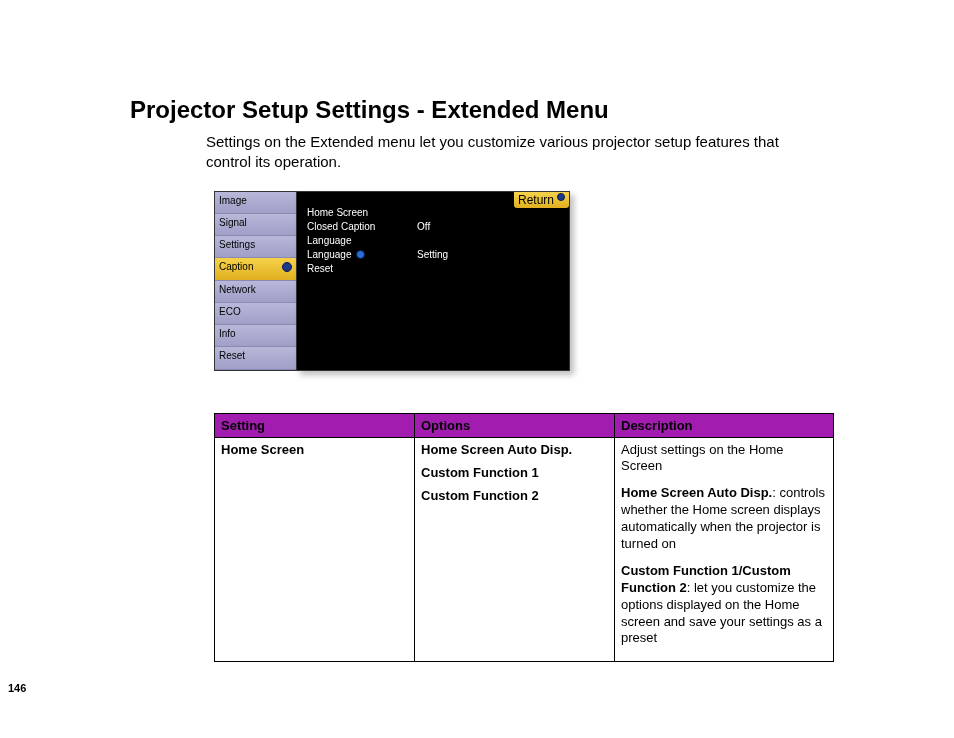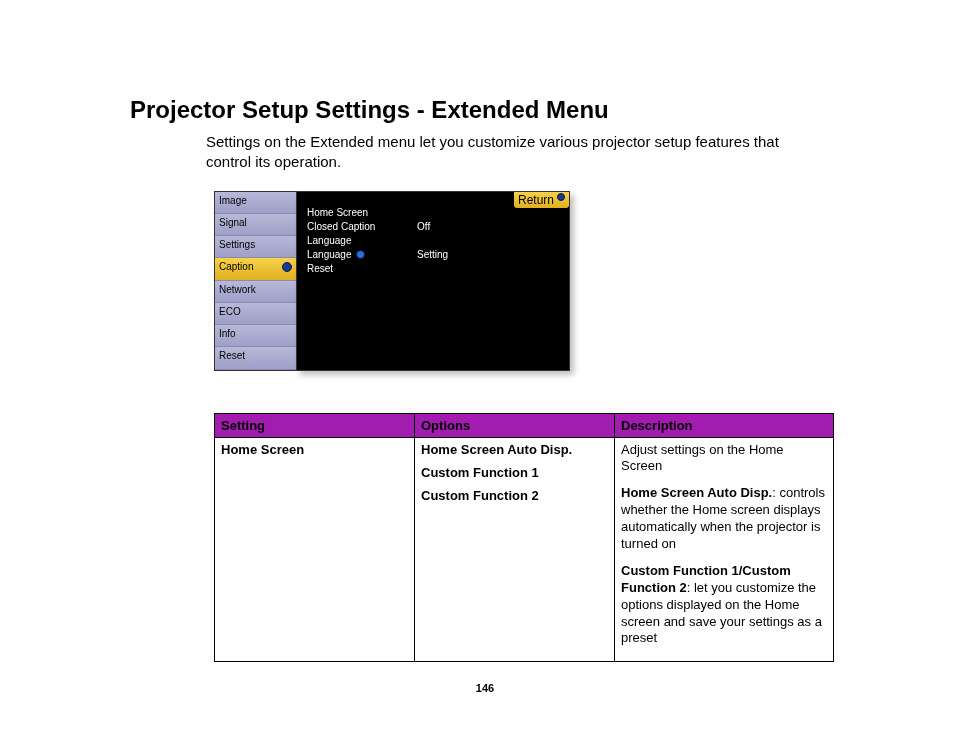--- a/index.html
+++ b/index.html
@@ -120,22 +120,22 @@
     .settings-table th {
       font-weight: bold;
       background: #a21caf;
     }
     .opt-list p { margin-bottom: 8px; font-weight: bold; }
     .desc p { margin-bottom: 10px; line-height: 1.3; }
     .desc .b { font-weight: bold; }
     .page-num {
       position: absolute;
       bottom: 44px;
-      left: 16px; right: 0;
-      text-align: center;
+      left: 8px; right: 0;
+      text-align: left;
       font-size: 11px;
       font-weight: bold;
     }
   </style>
 </head>
 <body>
 
 <h1 class="heading">Projector Setup Settings - Extended Menu</h1>
 <p class="intro">Settings on the Extended menu let you customize various projector setup features that control its operation.</p>
 

